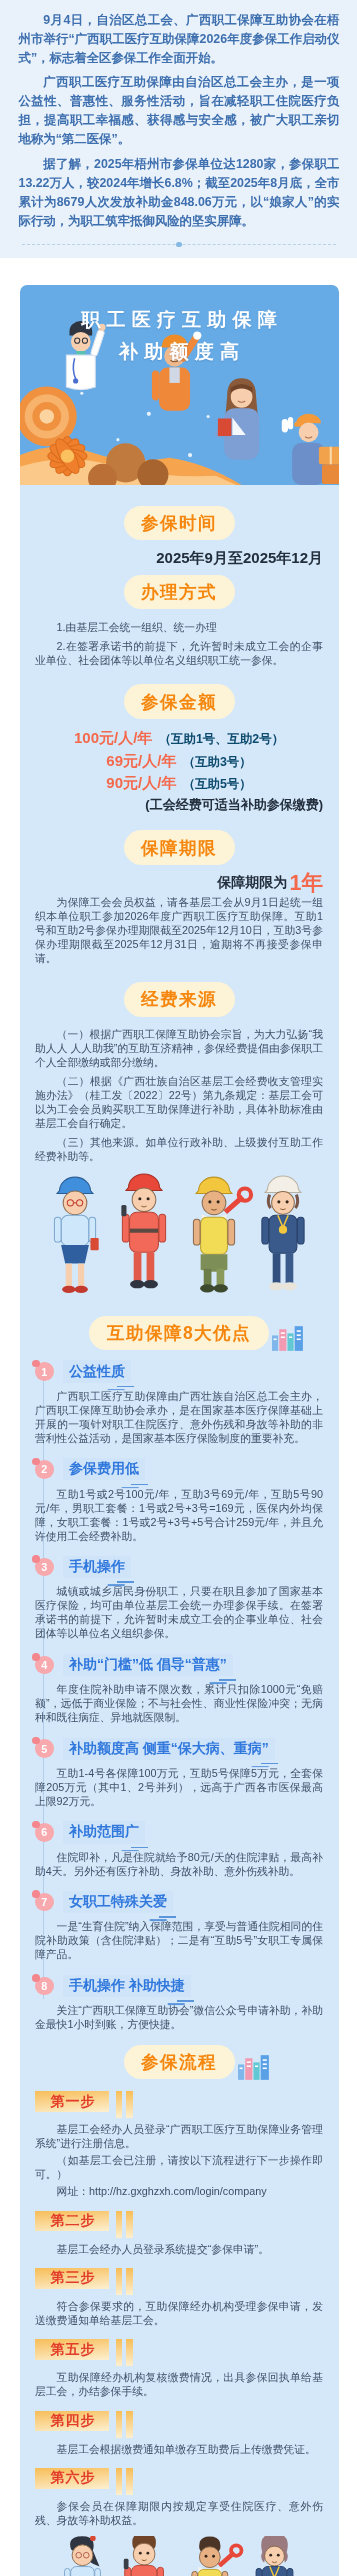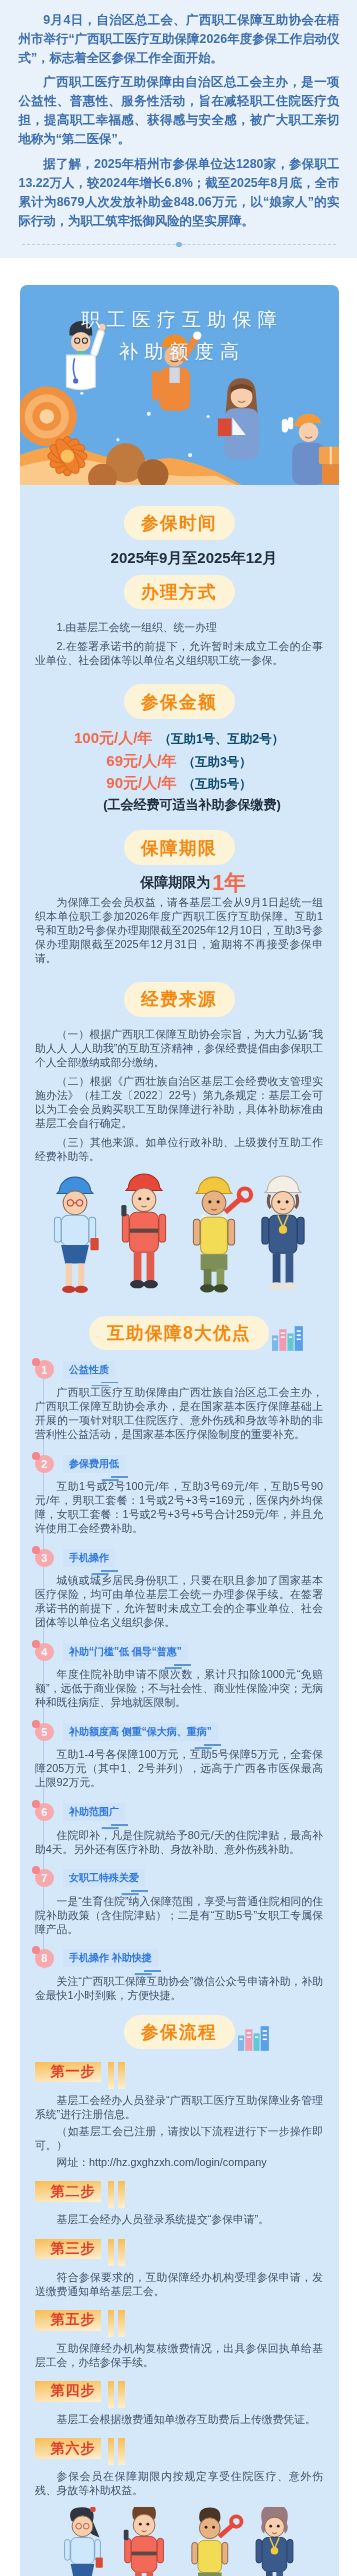--- a/index.html
+++ b/index.html
@@ -6,56 +6,56 @@
   body{width:358px;overflow-x:hidden;font-family:"Liberation Sans","DejaVu Sans",sans-serif;}
 
   
   .intro{background:#e9f2fb;padding:11.3px 18.5px 9.3px;}
   .intro p{margin:0 0 5.2px;color:#3e6fae;font-weight:700;font-size:12.4px;line-height:19px;text-indent:2em;text-align:justify;}
   .separator{position:relative;margin:13.4px 3.1px 4.1px;height:0;border-top:1px dashed #b5d3ec;}
   .sep-dot{position:absolute;left:50%;top:-3.1px;width:5.2px;height:5.2px;margin-left:-2.6px;border-radius:50%;background:#85b9e3;}
 
   
   .banner{position:relative;margin:27px auto 0;width:319px;height:200px;background:#66abe6;border-radius:7.2px 7.2px 0 0;overflow:hidden;}
-  .banner-title{position:absolute;top:18.5px;left:0;right:0;text-align:center;color:#ffffff;font-weight:400;font-size:19px;letter-spacing:6.2px;text-indent:6.2px;line-height:32px;text-shadow:0 1px 1.5px rgba(40,90,150,.25);}
+  .banner-title{position:absolute;top:18.5px;left:0;right:0;text-align:center;color:#ffffff;font-weight:700;font-size:19px;letter-spacing:6.2px;text-indent:6.2px;line-height:32px;text-shadow:0 1px 1.5px rgba(40,90,150,.25);}
   .banner-svg{position:absolute;left:0;top:0;width:319px;height:200px;}
 
   
   .card{position:relative;margin:0 auto;width:319px;height:2312px;background:#d5e8fa;border-radius:0 0 12.4px 12.4px;overflow:hidden;padding:17.5px 15.5px 0;box-sizing:border-box;}
 
   .pill-wrap{position:relative;width:fit-content;margin:3.1px auto 10.3px;}
   .pill{background:#fdf3d7;border-radius:23px;padding:5.2px 17.5px;font-size:17.5px;font-weight:700;color:#f5870f;letter-spacing:1.5px;white-space:nowrap;}
   .pill-deco{position:absolute;right:-38px;bottom:-2.1px;width:36px;height:28px;}
 
   .body-text{margin:0 0 5.2px;color:#3d4e66;font-size:10.8px;line-height:14px;text-indent:2em;text-align:justify;}
-  .center-strong{text-align:center;font-weight:700;color:#232e3c;}
+  .center-strong{text-align:right;font-weight:700;color:#232e3c;}
 
   .date-line{font-size:15px;margin:1px 0 10.3px;}
   .price-row{text-align:center;font-weight:700;margin:0 0 2.1px;line-height:17.5px;}
   .price{color:#f4694c;font-size:15px;}
   .price-note{color:#0c4a6e;font-size:12.4px;margin-left:4.1px;}
   .amount-remark{font-size:13px;margin:3.1px 0 18.5px;}
   .period-lead{font-size:14px;margin:0 0 5.2px;}
   .period-duration{color:#f4694c;font-size:21.6px;margin-left:2.1px;vertical-align:-2.6px;}
   .para-gap{margin-bottom:17.5px;}
 
   
   .adv-list{position:relative;margin-top:8.2px;}
   .adv-list::before{content:"";position:absolute;left:8.2px;top:13.4px;height:calc(100% - 46px);width:1px;background:#aecfee;}
   .adv-item{position:relative;margin-bottom:13.4px;}
   .adv-head{display:flex;align-items:center;gap:9.3px;margin:0 0 6.2px;}
   .adv-num{position:relative;width:18.5px;height:18.5px;border-radius:50%;background:#f7a9ae;color:#ffffff;font-weight:700;font-size:10.8px;display:flex;align-items:center;justify-content:center;flex:none;}
   .adv-num::before{content:"";position:absolute;top:-2.6px;left:-2.6px;width:7.7px;height:7.7px;border-radius:50%;background:#f4868d;}
-  .adv-title{position:relative;background:#cfe4f9;color:#3178dd;font-size:10px;font-weight:700;padding:2.1px 6.2px;white-space:nowrap;}
+  .adv-title{position:relative;background:#cfe4f9;color:#3178dd;font-size:14px;font-weight:700;padding:2.1px 6.2px;white-space:nowrap;}
   .adv-title::after{content:"";position:absolute;right:-3.1px;bottom:-4.6px;width:17.5px;height:1.5px;background:#5b96dd;box-shadow:-9.3px 3.1px 0 #5b96dd;}
   .adv-item .body-text{margin:0;}
 
   
   .step{margin-bottom:1px;}
-  .step-badge{position:relative;width:66px;height:20.6px;margin:12.4px 0 10.3px;background:linear-gradient(175deg,#f7bd58,#fdf0d0);display:flex;align-items:center;padding-left:15.5px;box-sizing:border-box;font-size:14px;font-weight:700;color:#e23d2a;letter-spacing:1px;}
+  .step-badge{position:relative;width:74px;height:20.6px;margin:12.4px 0 10.3px;background:linear-gradient(175deg,#f7bd58,#fdf0d0);display:flex;align-items:center;padding-left:15.5px;box-sizing:border-box;font-size:14px;font-weight:700;color:#e23d2a;letter-spacing:1px;}
   .stripe{position:absolute;top:0;width:6.7px;height:27px;background:linear-gradient(180deg,#f7bd58,#fdf0d0);}
   .stripe.s1{right:-13.4px;}
   .stripe.s2{right:-24px;}
   .step .body-text{margin:0 0 3.1px;}
 
   .illus{display:block;margin:9.3px auto 5.2px;}
 </style>
 </head>
 <body>
 

